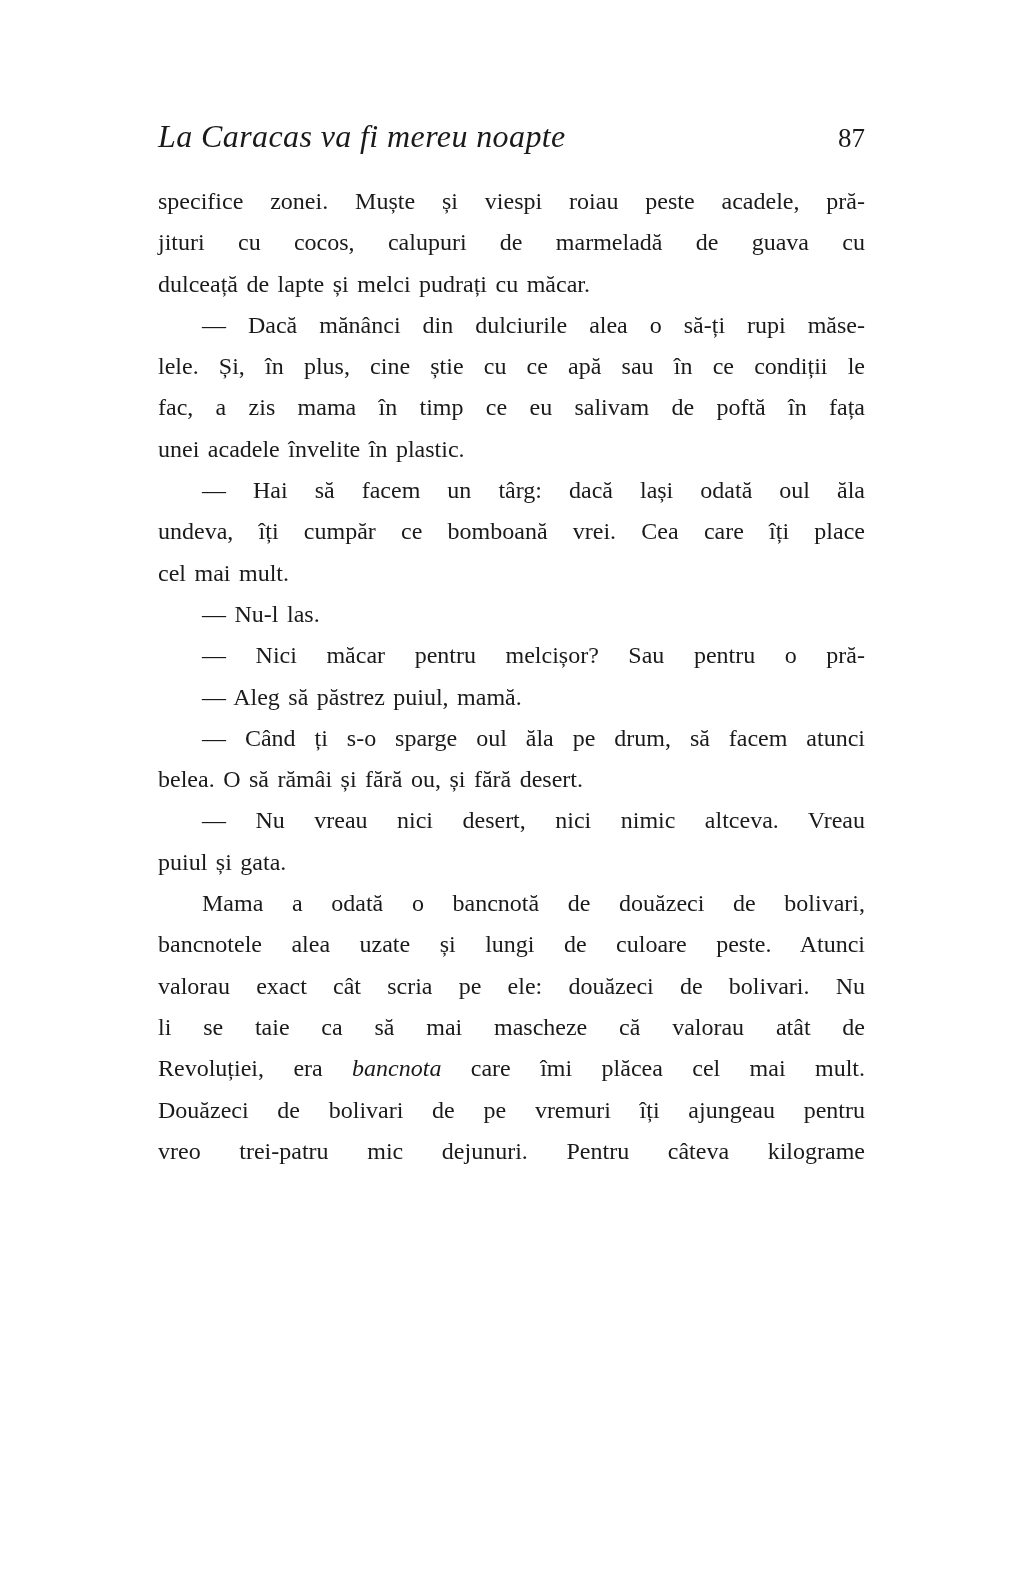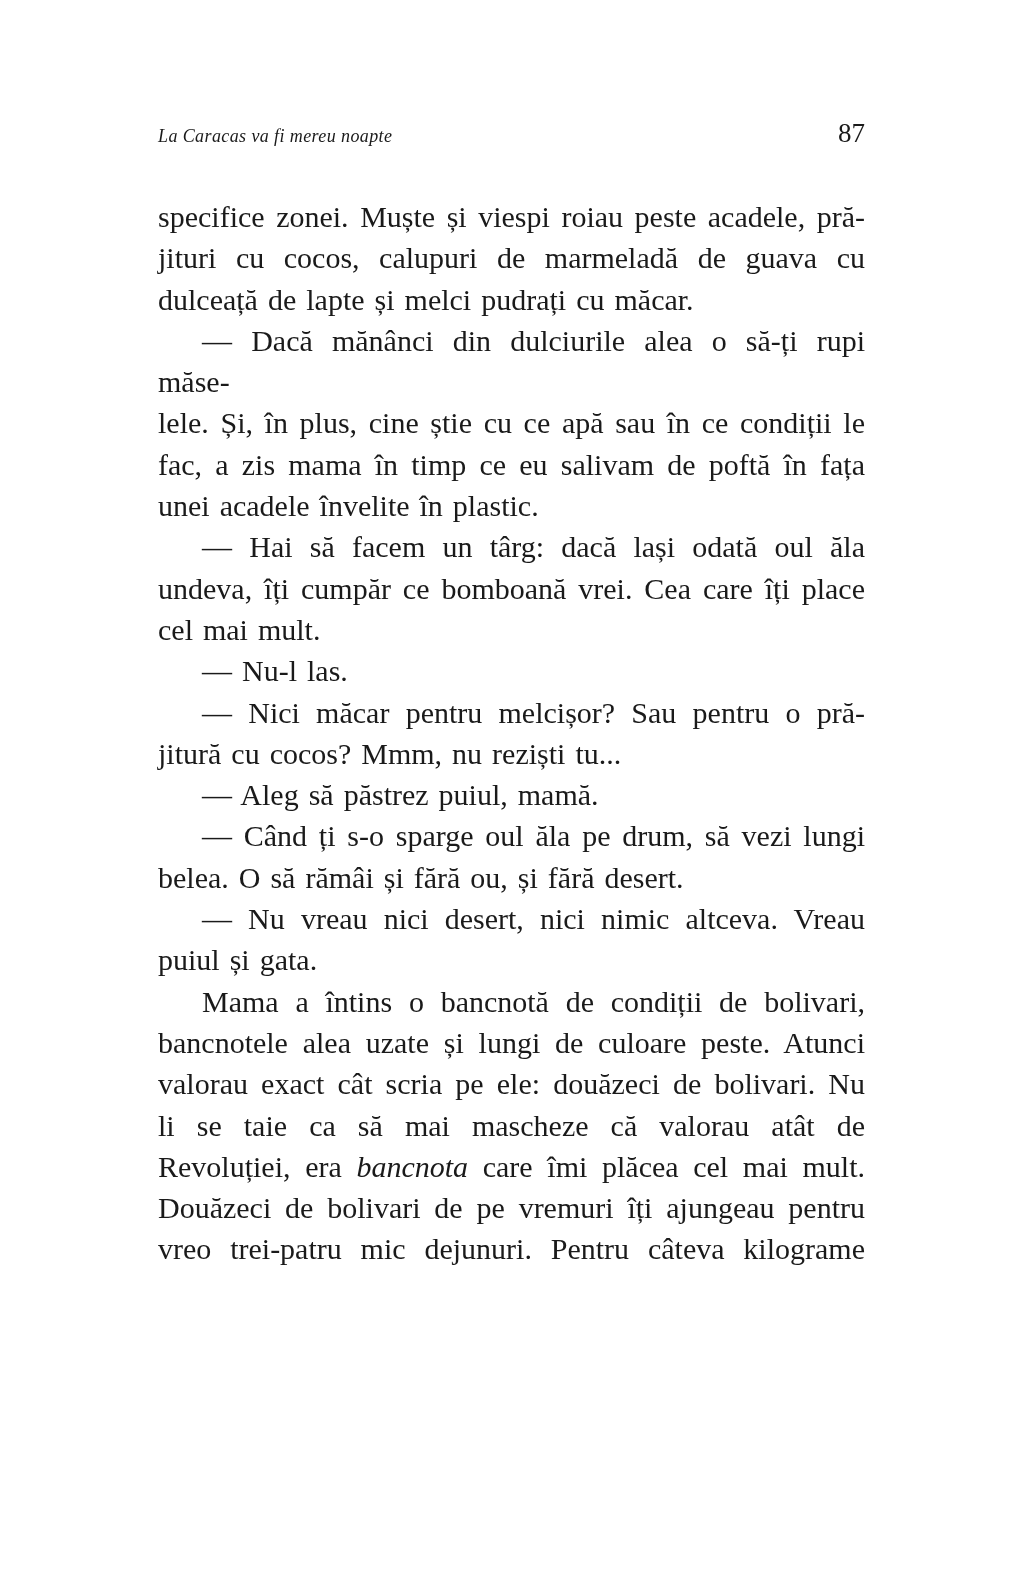--- a/index.html
+++ b/index.html
@@ -20,34 +20,34 @@
     position: absolute;
     left: 158px;
     top: 118px;
     width: 707px;
     display: flex;
     justify-content: space-between;
     align-items: baseline;
   }
   .running-title {
     font-style: italic;
-    font-size: 18px;
+    font-size: 32px;
     letter-spacing: 0.4px;
     white-space: nowrap;
   }
   .page-number {
     font-size: 27px;
     margin-left: 24px;
   }
   .page-body {
     position: absolute;
     left: 158px;
-    top: 196px;
+    top: 181px;
     width: 707px;
-    font-size: 30px;
+    font-size: 24px;
     line-height: 41.3px;
     word-spacing: 2.5px;
   }
   .line {
     text-align: left;
   }
   .line.just {
     text-align: justify;
     text-align-last: justify;
     text-justify: inter-word;
@@ -74,27 +74,26 @@
       <div class="line">dulceață de lapte și melci pudrați cu măcar.</div>
       <div class="line just ind">— Dacă mănânci din dulciurile alea o să-ți rupi măse-</div>
       <div class="line just">lele. Și, în plus, cine știe cu ce apă sau în ce condiții le</div>
       <div class="line just">fac, a zis mama în timp ce eu salivam de poftă în fața</div>
       <div class="line">unei acadele învelite în plastic.</div>
       <div class="line just ind">— Hai să facem un târg: dacă lași odată oul ăla</div>
       <div class="line just">undeva, îți cumpăr ce bomboană vrei. Cea care îți place</div>
       <div class="line">cel mai mult.</div>
       <div class="line ind">— Nu-l las.</div>
       <div class="line just ind">— Nici măcar pentru melcișor? Sau pentru o pră-</div>
-      <div class="line">jitură cu cocos? Mmm, nu reziști tu...</div>
       <div class="line ind">— Aleg să păstrez puiul, mamă.</div>
-      <div class="line just ind">— Când ți s-o sparge oul ăla pe drum, să vezi lungi</div>
+      <div class="line just ind">— Când ți s-o sparge oul ăla pe drum, să facem atunci</div>
       <div class="line">belea. O să rămâi și fără ou, și fără desert.</div>
       <div class="line just ind">— Nu vreau nici desert, nici nimic altceva. Vreau</div>
       <div class="line">puiul și gata.</div>
-      <div class="line just ind">Mama a întins o bancnotă de condiții de bolivari,</div>
+      <div class="line just ind">Mama a odată o bancnotă de douăzeci de bolivari,</div>
       <div class="line just">bancnotele alea uzate și lungi de culoare peste. Atunci</div>
       <div class="line just">valorau exact cât scria pe ele: douăzeci de bolivari. Nu</div>
       <div class="line just">li se taie ca să mai mascheze că valorau atât de</div>
       <div class="line just">Revoluției, era <i>bancnota</i> care îmi plăcea cel mai mult.</div>
       <div class="line just">Douăzeci de bolivari de pe vremuri îți ajungeau pentru</div>
       <div class="line just">vreo trei-patru mic dejunuri. Pentru câteva kilograme</div>
     </main>
 </div>
 
 </body></html>

